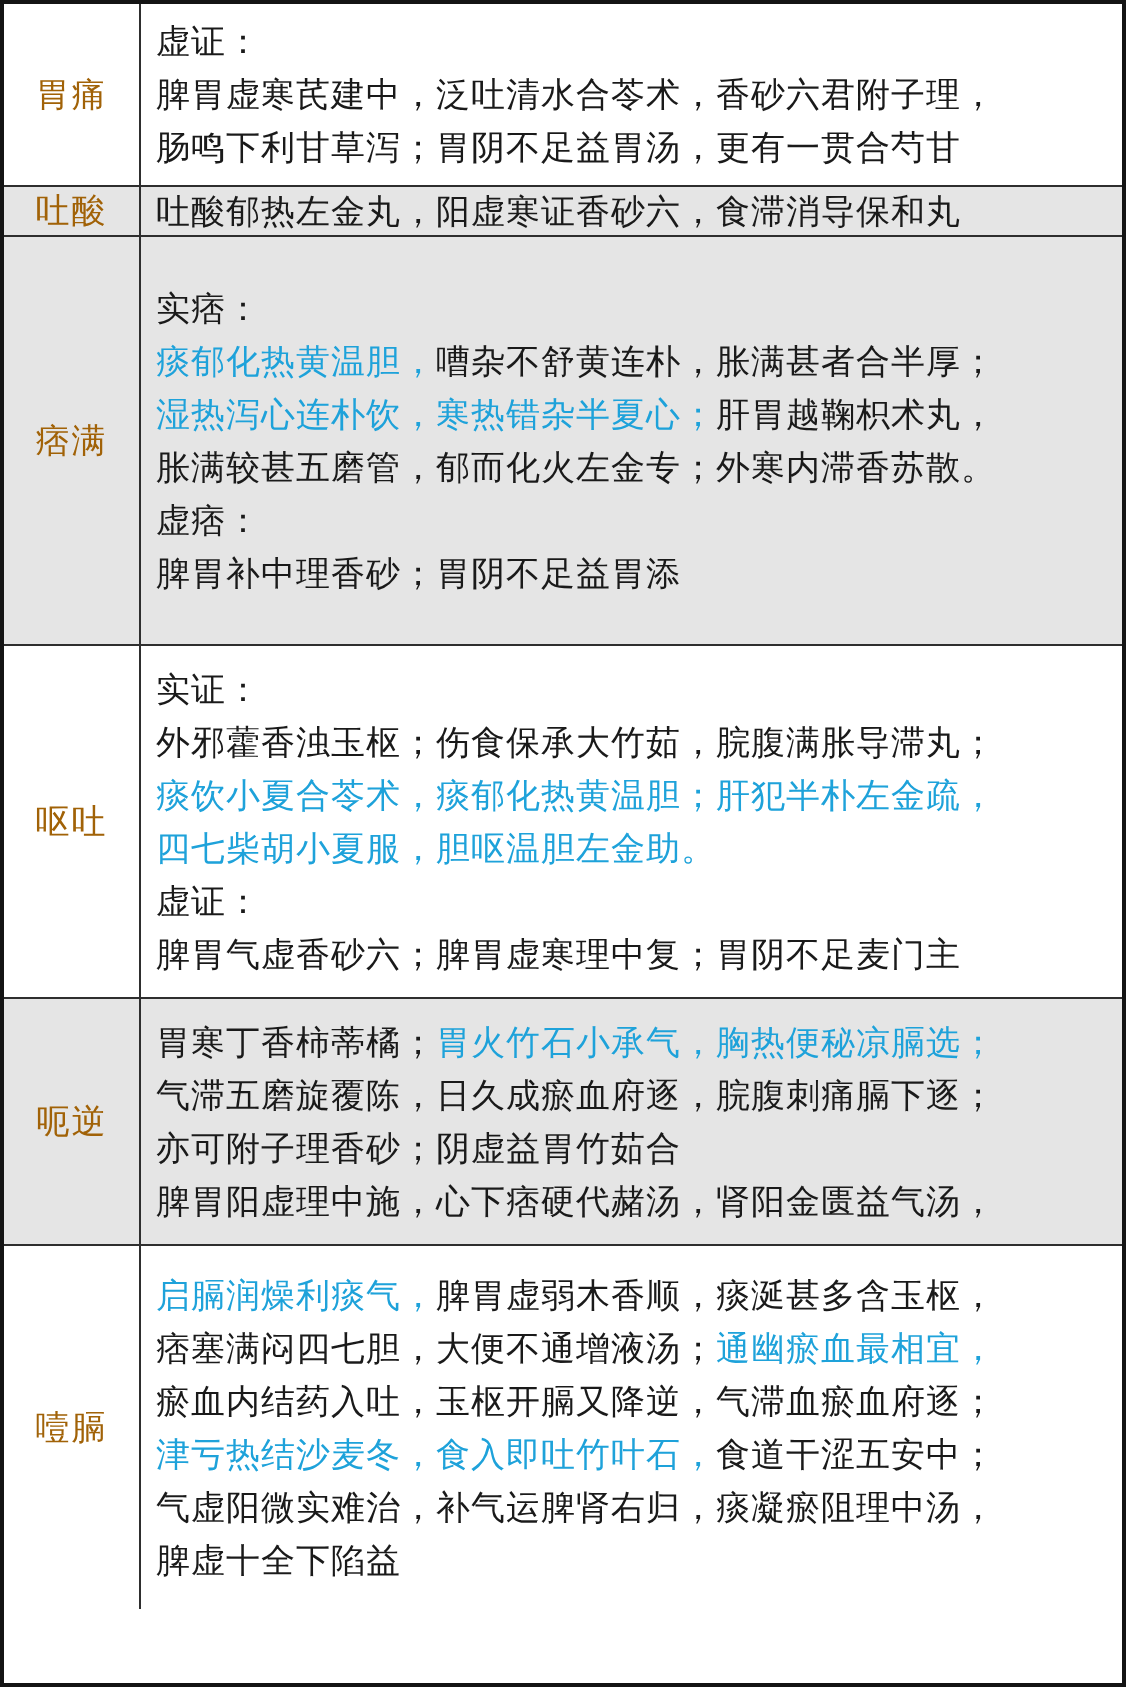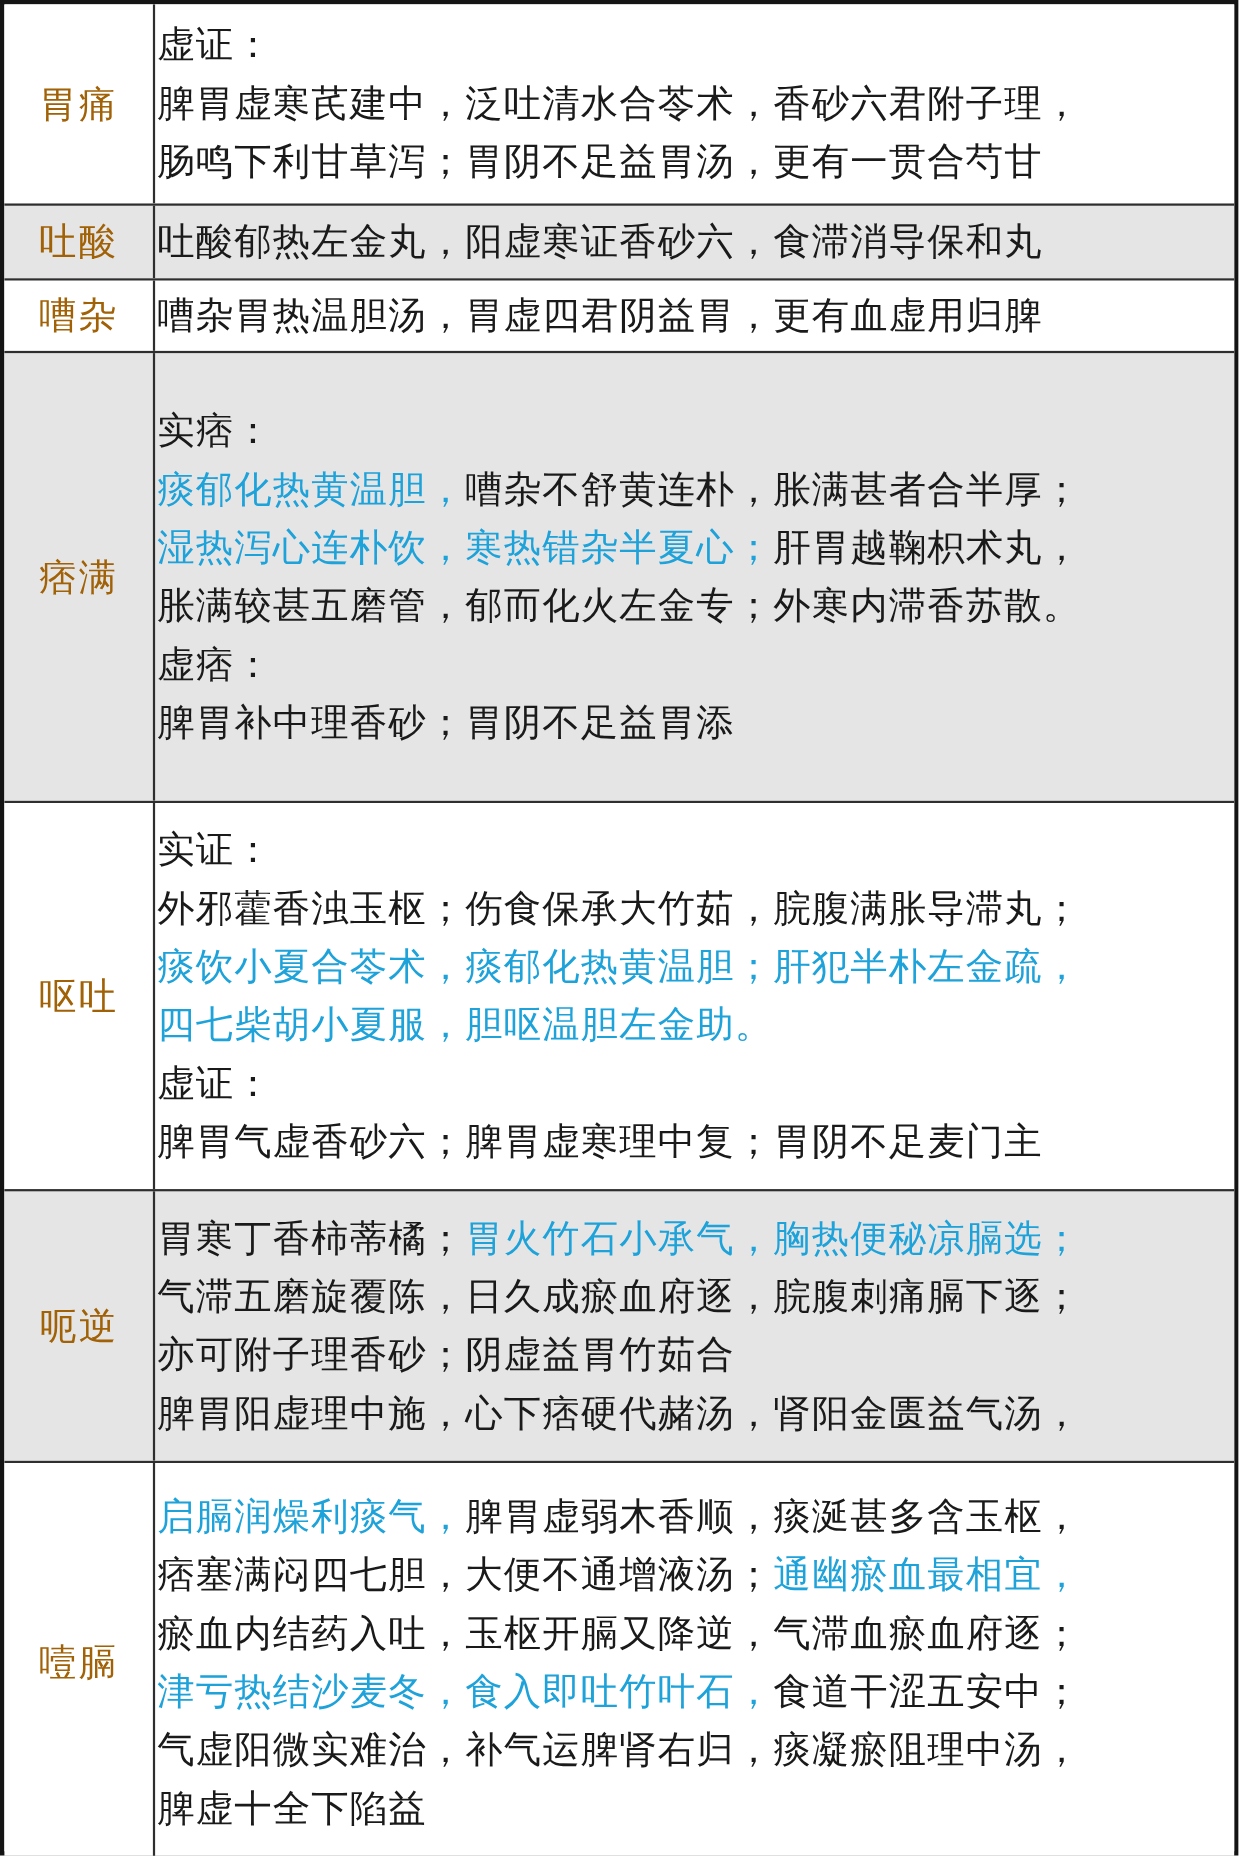--- a/index.html
+++ b/index.html
@@ -38,21 +38,21 @@
     font-size: 34px;
     color: #a16207;
     letter-spacing: 2px;
   }
   .content-cell {
     flex: 1 1 auto;
     box-sizing: border-box;
     display: flex;
     flex-direction: column;
     justify-content: center;
-    padding-left: 2px;
+    padding-left: 15px;
     padding-right: 6px;
     overflow: hidden;
   }
   .line {
     font-size: 34px;
     line-height: 53px;
     color: #1a1a1a;
     letter-spacing: 1px;
     white-space: nowrap;
   }
@@ -65,30 +65,24 @@
 <div class="page">
   <div class="tcm-table">
       <div class="row" style="height: 181px;">
         <div class="label-cell">胃痛</div>
         <div class="content-cell">
           <div class="line"><span class="seg">虚证：</span></div>
           <div class="line"><span class="seg">脾胃虚寒芪建中，泛吐清水合苓术，香砂六君附子理，</span></div>
           <div class="line"><span class="seg">肠鸣下利甘草泻；胃阴不足益胃汤，更有一贯合芍甘</span></div>
         </div>
       </div>
-      <div class="row shaded" style="height: 68px;">
+      <div class="row shaded" style="height: 50px;">
         <div class="label-cell">吐酸</div>
         <div class="content-cell">
           <div class="line"><span class="seg">吐酸郁热左金丸，阳虚寒证香砂六，食滞消导保和丸</span></div>
-        </div>
-      </div>
-      <div class="row" style="height: 66px;">
-        <div class="label-cell">嘈杂</div>
-        <div class="content-cell">
-          <div class="line"><span class="seg">嘈杂胃热温胆汤，胃虚四君阴益胃，更有血虚用归脾</span></div>
         </div>
       </div>
       <div class="row shaded" style="height: 409px;">
         <div class="label-cell">痞满</div>
         <div class="content-cell">
           <div class="line"><span class="seg">实痞：</span></div>
           <div class="line"><span class="seg blue">痰郁化热黄温胆，</span><span class="seg">嘈杂不舒黄连朴，胀满甚者合半厚；</span></div>
           <div class="line"><span class="seg blue">湿热泻心连朴饮，寒热错杂半夏心；</span><span class="seg">肝胃越鞠枳术丸，</span></div>
           <div class="line"><span class="seg">胀满较甚五磨管，郁而化火左金专；外寒内滞香苏散。</span></div>
           <div class="line"><span class="seg">虚痞：</span></div>

